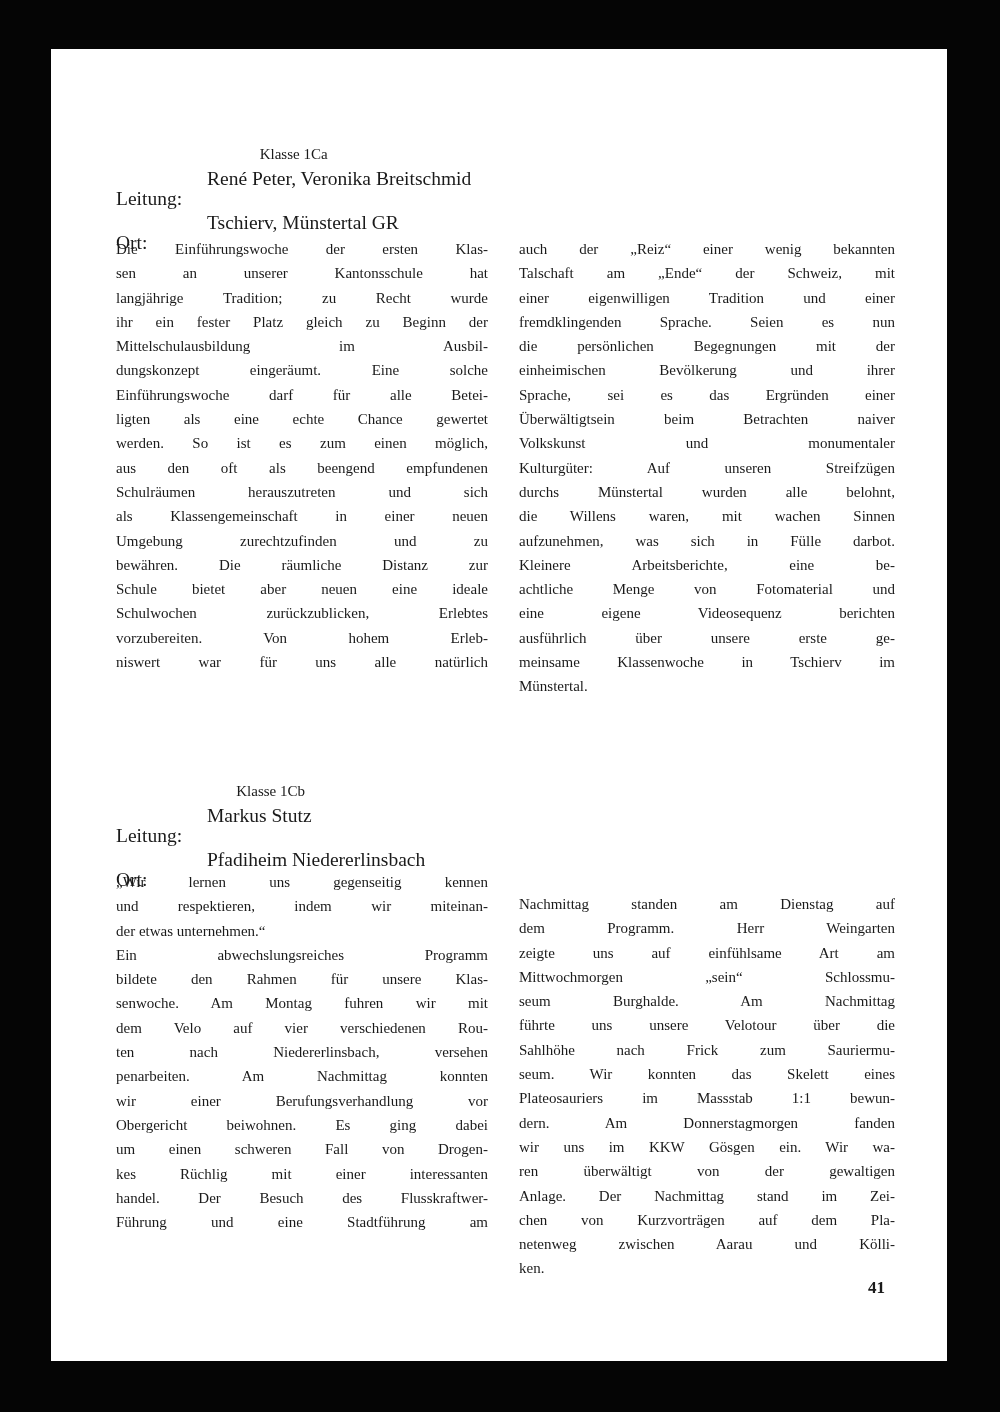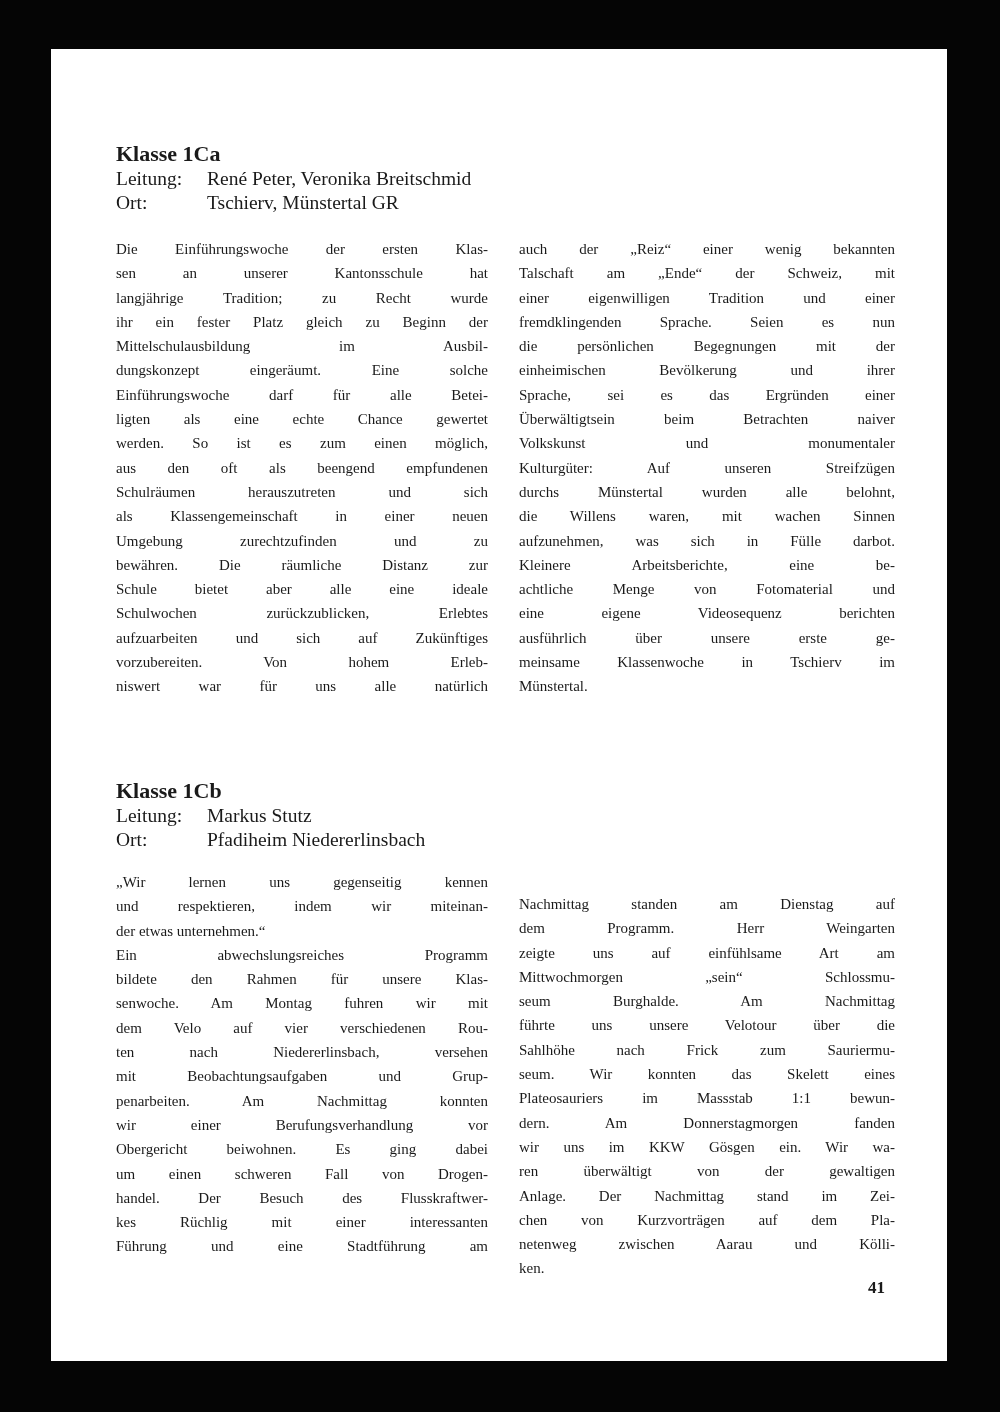--- a/index.html
+++ b/index.html
@@ -30,32 +30,34 @@
       font-family: "Liberation Serif", "DejaVu Serif", serif;
       color: #1a1a1a;
     }
     .section-header {
       position: absolute;
       left: 116px;
       font-size: 19.5px;
       line-height: 24px;
     }
     .section-title {
-      font-weight: bold;
-      font-size: 22px;
+      font-weight: normal;
+      font-size: 15px;
       line-height: 26px;
       margin-bottom: 0px;
+      text-align: center;
     }
     .meta-row {
       display: flex;
       white-space: nowrap;
     }
     .meta-label {
       width: 91px;
       flex: none;
+      margin-top: 20px;
     }
     .col {
       position: absolute;
       width: 372px;
       font-size: 15px;
       line-height: 24.3px;
       text-align: justify;
     }
     .col .line {
       display: block;
@@ -103,23 +105,22 @@
       <span class="line">Mittelschulausbildung im Ausbil-</span>
       <span class="line">dungskonzept eingeräumt. Eine solche</span>
       <span class="line">Einführungswoche darf für alle Betei-</span>
       <span class="line">ligten als eine echte Chance gewertet</span>
       <span class="line">werden. So ist es zum einen möglich,</span>
       <span class="line">aus den oft als beengend empfundenen</span>
       <span class="line">Schulräumen herauszutreten und sich</span>
       <span class="line">als Klassengemeinschaft in einer neuen</span>
       <span class="line">Umgebung zurechtzufinden und zu</span>
       <span class="line">bewähren. Die räumliche Distanz zur</span>
-      <span class="line">Schule bietet aber alle eine ideale</span>
+      <span class="line">Schule bietet aber neuen eine ideale</span>
       <span class="line">Schulwochen zurückzublicken, Erlebtes</span>
-      <span class="line">aufzuarbeiten und sich auf Zukünftiges</span>
       <span class="line">vorzubereiten. Von hohem Erleb-</span>
       <span class="line">niswert war für uns alle natürlich</span>
     </div>
   <div class="col" id="s0-right" style="left:519px; top:237px; width:376px;">
       <span class="line">auch der „Reiz“ einer wenig bekannten</span>
       <span class="line">Talschaft am „Ende“ der Schweiz, mit</span>
       <span class="line">einer eigenwilligen Tradition und einer</span>
       <span class="line">fremdklingenden Sprache. Seien es nun</span>
       <span class="line">die persönlichen Begegnungen mit der</span>
       <span class="line">einheimischen Bevölkerung und ihrer</span>
@@ -152,27 +153,26 @@
 
   <div class="col" id="s1-left" style="left:116px; top:870px;">
       <span class="line">„Wir lernen uns gegenseitig kennen</span>
       <span class="line">und respektieren, indem wir miteinan-</span>
       <span class="line last">der etwas unternehmen.“</span>
       <span class="line">Ein abwechslungsreiches Programm</span>
       <span class="line">bildete den Rahmen für unsere Klas-</span>
       <span class="line">senwoche. Am Montag fuhren wir mit</span>
       <span class="line">dem Velo auf vier verschiedenen Rou-</span>
       <span class="line">ten nach Niedererlinsbach, versehen</span>
-      <span class="line">mit Beobachtungsaufgaben und Grup-</span>
       <span class="line">penarbeiten. Am Nachmittag konnten</span>
       <span class="line">wir einer Berufungsverhandlung vor</span>
       <span class="line">Obergericht beiwohnen. Es ging dabei</span>
       <span class="line">um einen schweren Fall von Drogen-</span>
+      <span class="line">kes Rüchlig mit einer interessanten</span>
       <span class="line">handel. Der Besuch des Flusskraftwer-</span>
-      <span class="line">kes Rüchlig mit einer interessanten</span>
       <span class="line">Führung und eine Stadtführung am</span>
     </div>
   <div class="col" id="s1-right" style="left:519px; top:870px; width:376px;margin-top:22px;">
       <span class="line">Nachmittag standen am Dienstag auf</span>
       <span class="line">dem Programm. Herr Weingarten</span>
       <span class="line">zeigte uns auf einfühlsame Art am</span>
       <span class="line">Mittwochmorgen „sein“ Schlossmu-</span>
       <span class="line">seum Burghalde. Am Nachmittag</span>
       <span class="line">führte uns unsere Velotour über die</span>
       <span class="line">Sahlhöhe nach Frick zum Sauriermu-</span>

